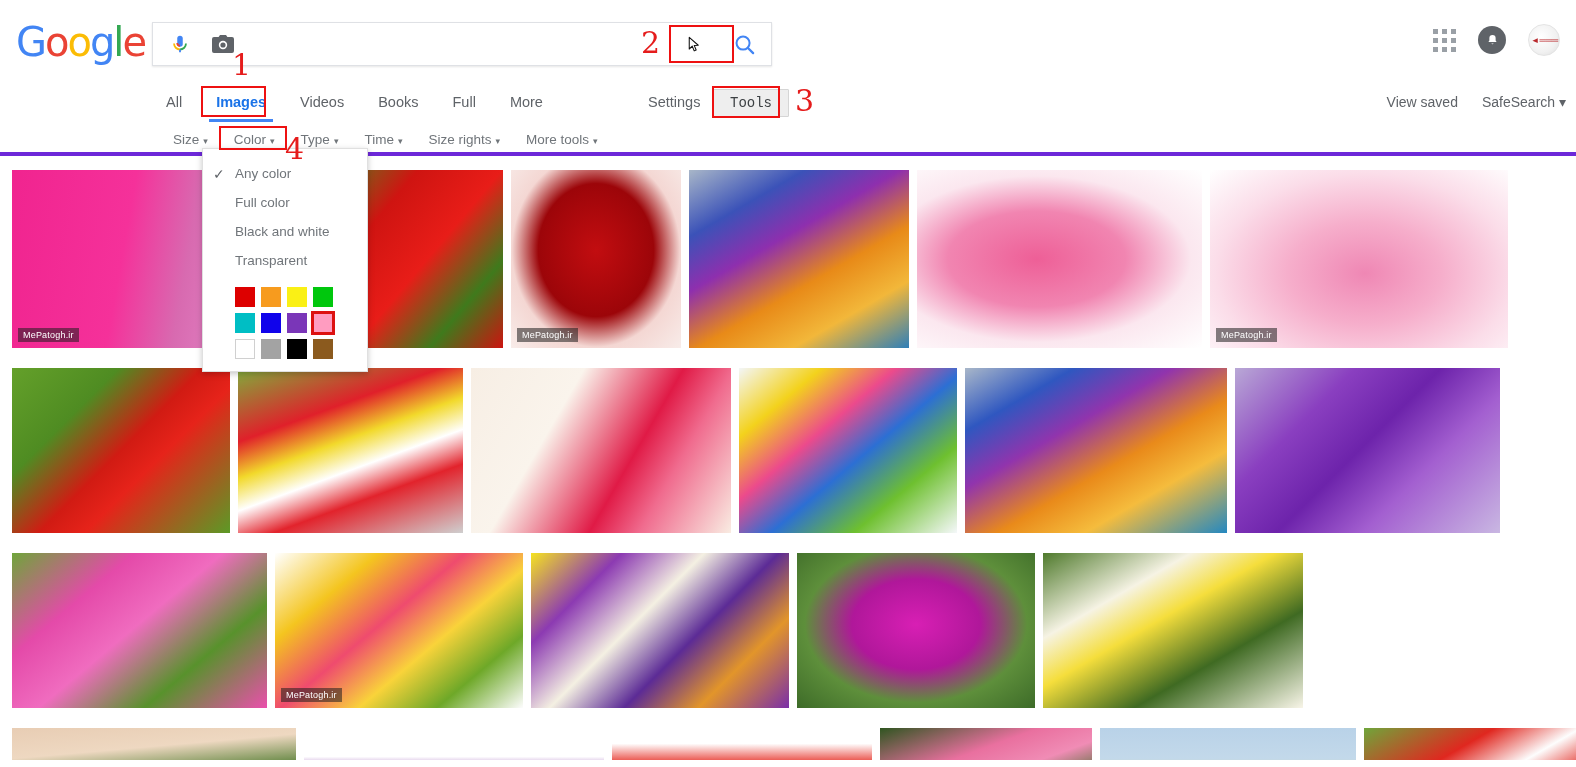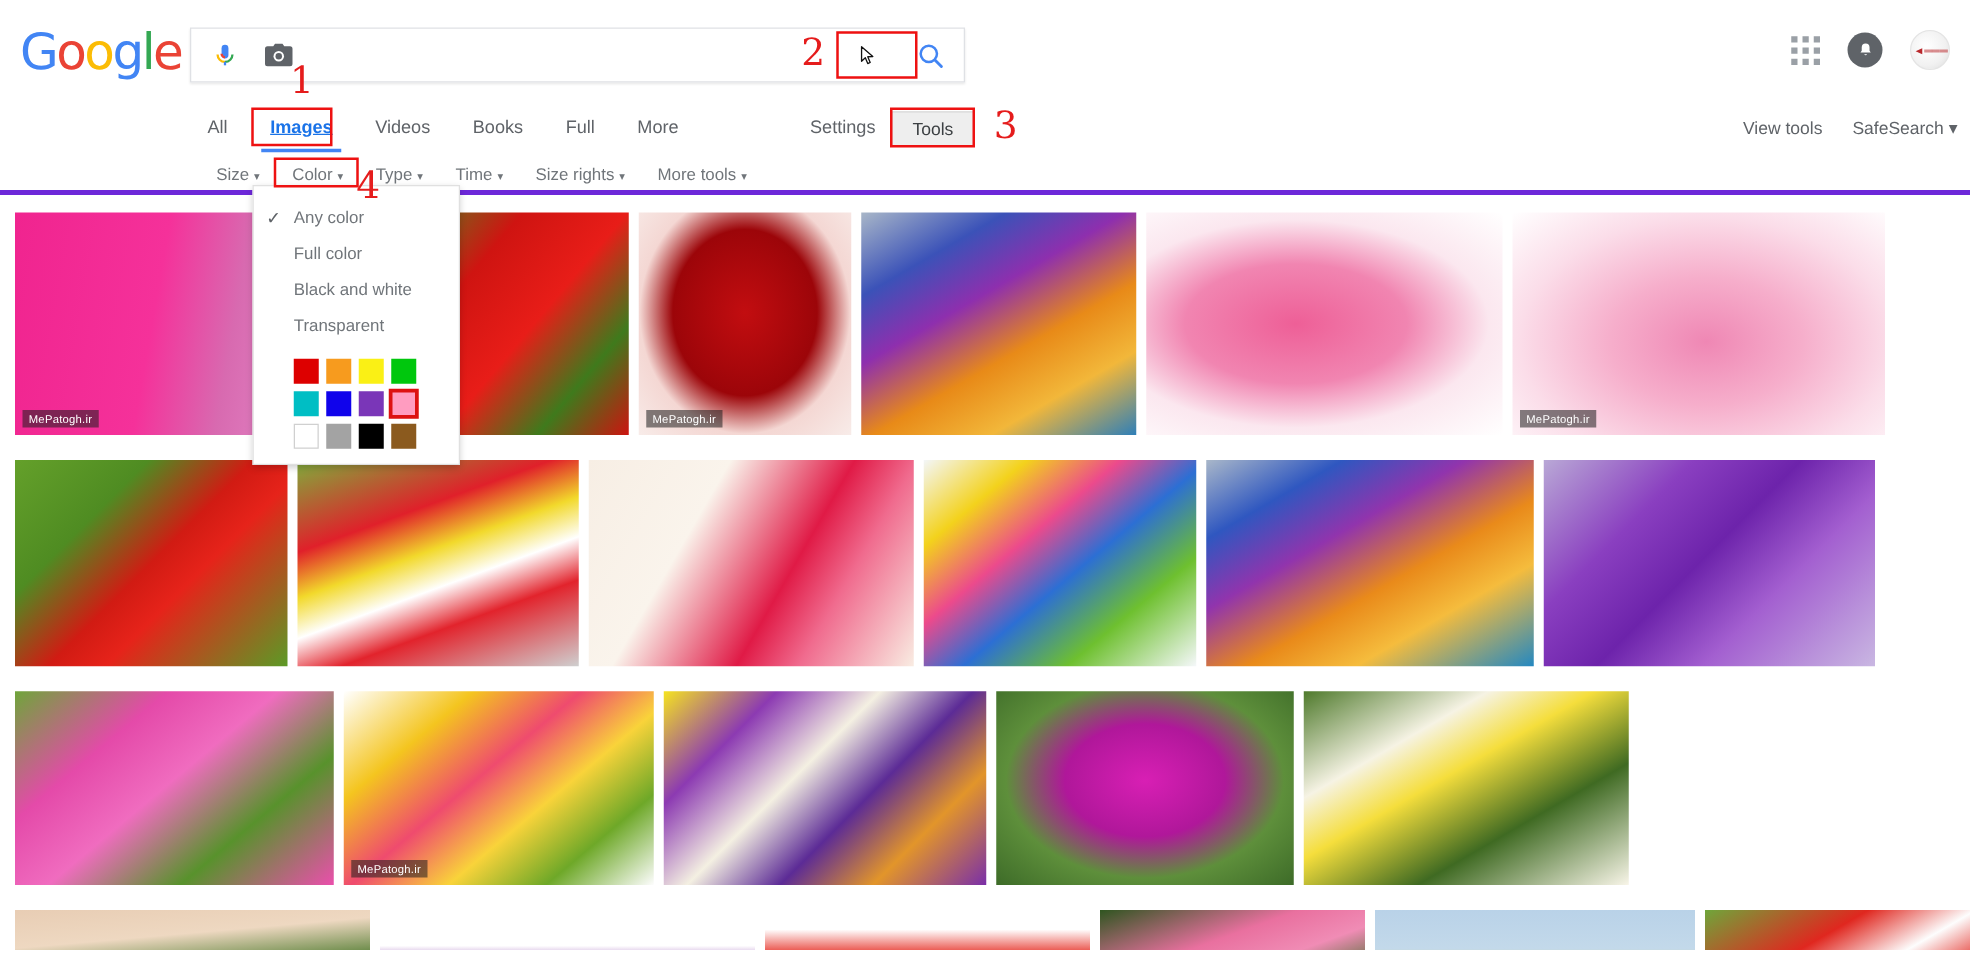--- a/index.html
+++ b/index.html
@@ -100,39 +100,40 @@
   }
   .navtab {
     font-size: 14.5px; color: #5f6368;
     padding: 0 17px;
     line-height: 40px;
     cursor: pointer;
     position: relative;
     white-space: nowrap;
   }
   .navtab.first { padding-left: 6px; text-align: right; }
-  .navtab.active { color: #1a73e8; font-weight: bold; text-decoration: underline; }
+  .navtab.active { color: #1a73e8; font-weight: bold; }
   .navtab.active::after {
     content: "";
     position: absolute; left: 10px; right: 10px; bottom: 0px;
     height: 3px; background: #4285f4;
   }
   .settings-link {
     position: absolute; left: 648px; top: 0;
     font-size: 14.5px; color: #5f6368;
     line-height: 40px; cursor: pointer;
   }
   .tools-btn {
     position: absolute; left: 713px; top: 7px;
     font-size: 14px; color: #3c4043;
     background: #eeeeee;
     border: 1px solid #d5d5d5;
     padding: 5px 16px;
     cursor: pointer;
     border-radius: 1px;
+    font-family: Liberation Mono, monospace;
   }
   .right-links {
     position: absolute; right: 10px; top: 0;
     display: flex; gap: 24px; align-items: center; height: 40px;
   }
   .right-links div { font-size: 14px; color: #5f6368; cursor: pointer; }
 
   
   .toolsrow {
     position: relative;
@@ -307,21 +308,21 @@
       <div class="navtab first">All</div>
       <div class="navtab active">Images</div>
       <div class="navtab">Videos</div>
       <div class="navtab">Books</div>
       <div class="navtab">Full</div>
       <div class="navtab">More</div>
     </div>
   <div class="settings-link">Settings</div>
   <div class="tools-btn">Tools</div>
   <div class="right-links">
-    <div>View tools</div>
+    <div>View saved</div>
     <div>SafeSearch ▾</div>
   </div>
 </div>
 
 <div class="toolsrow">
   <div class="tools-items" id="toolsitems">
       <div class="tool-item"><span>Size</span><span class="car">▾</span></div>
       <div class="tool-item"><span>Color</span><span class="car">▾</span></div>
       <div class="tool-item"><span>Type</span><span class="car">▾</span></div>
       <div class="tool-item"><span>Time</span><span class="car">▾</span></div>

